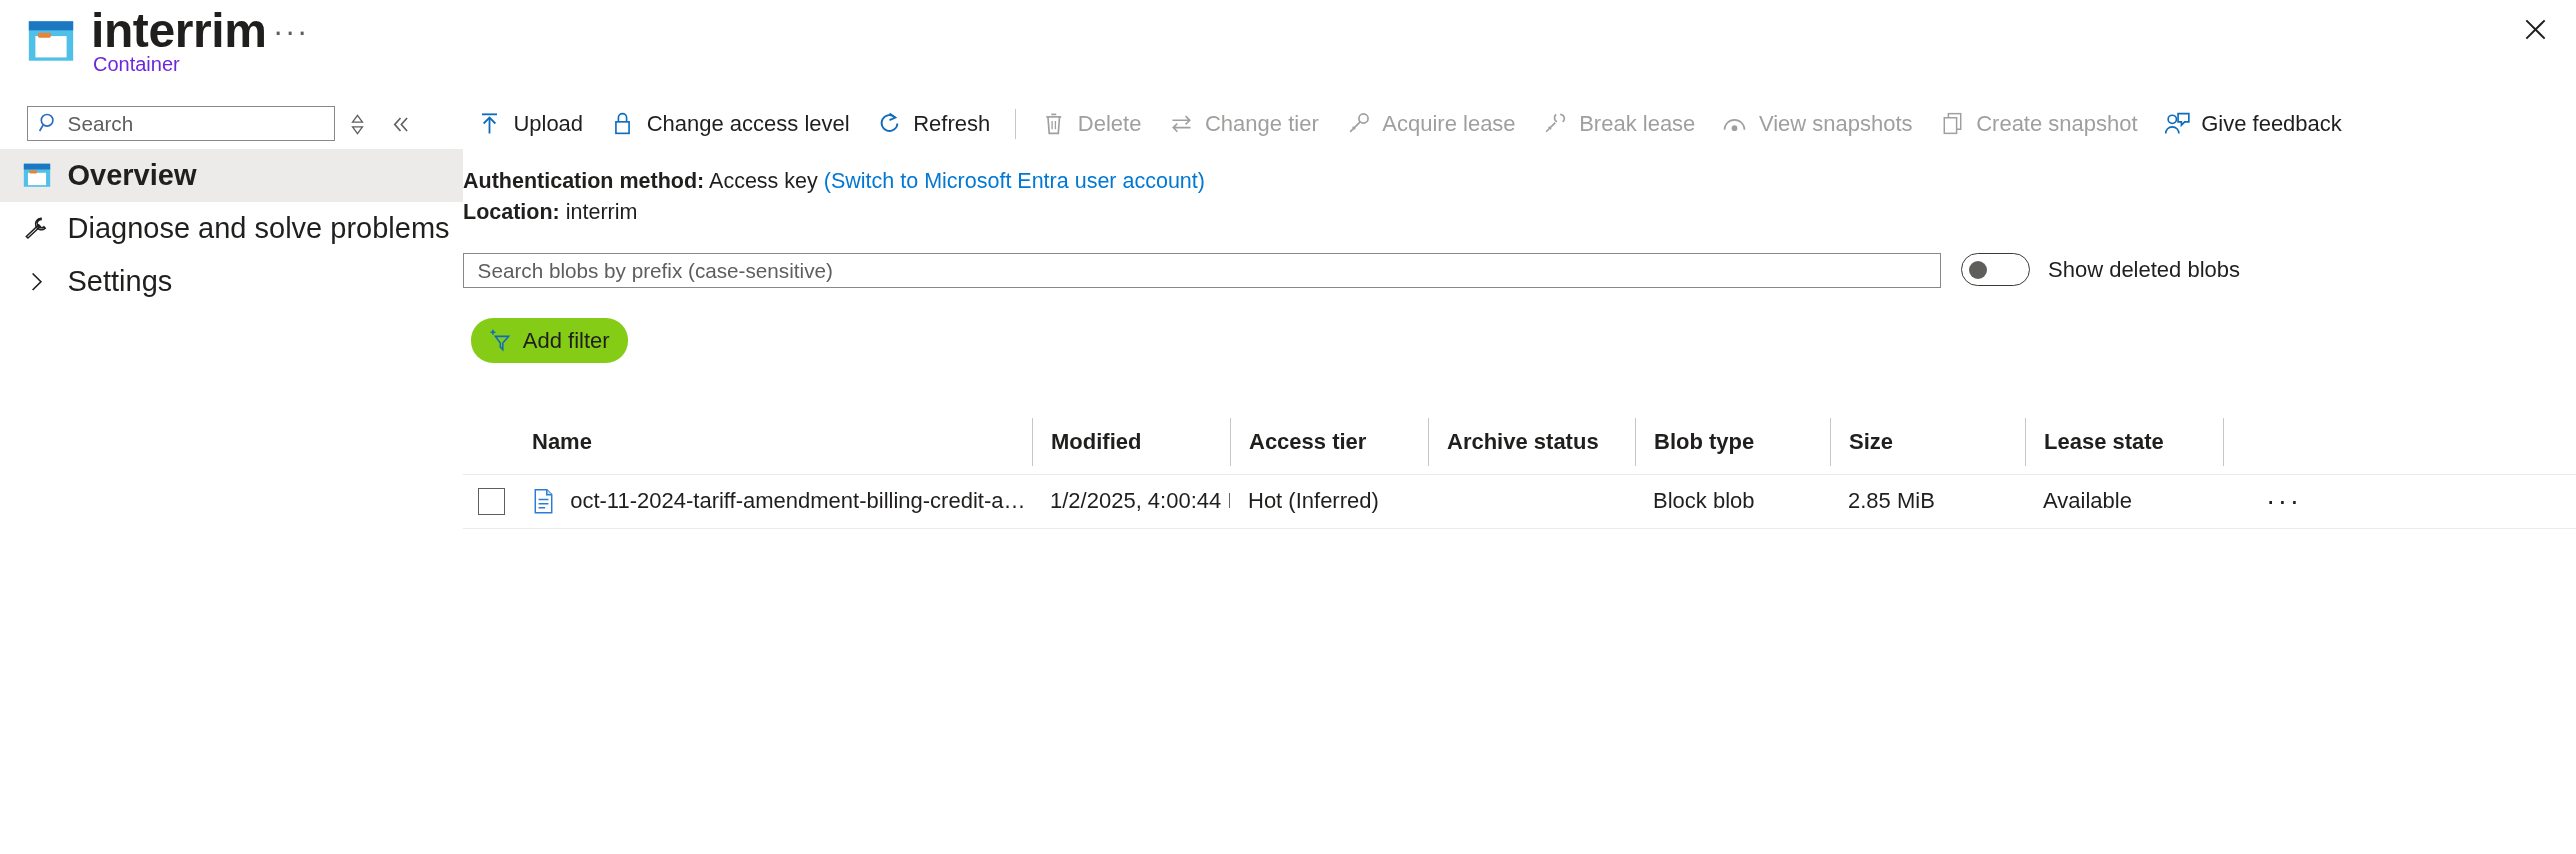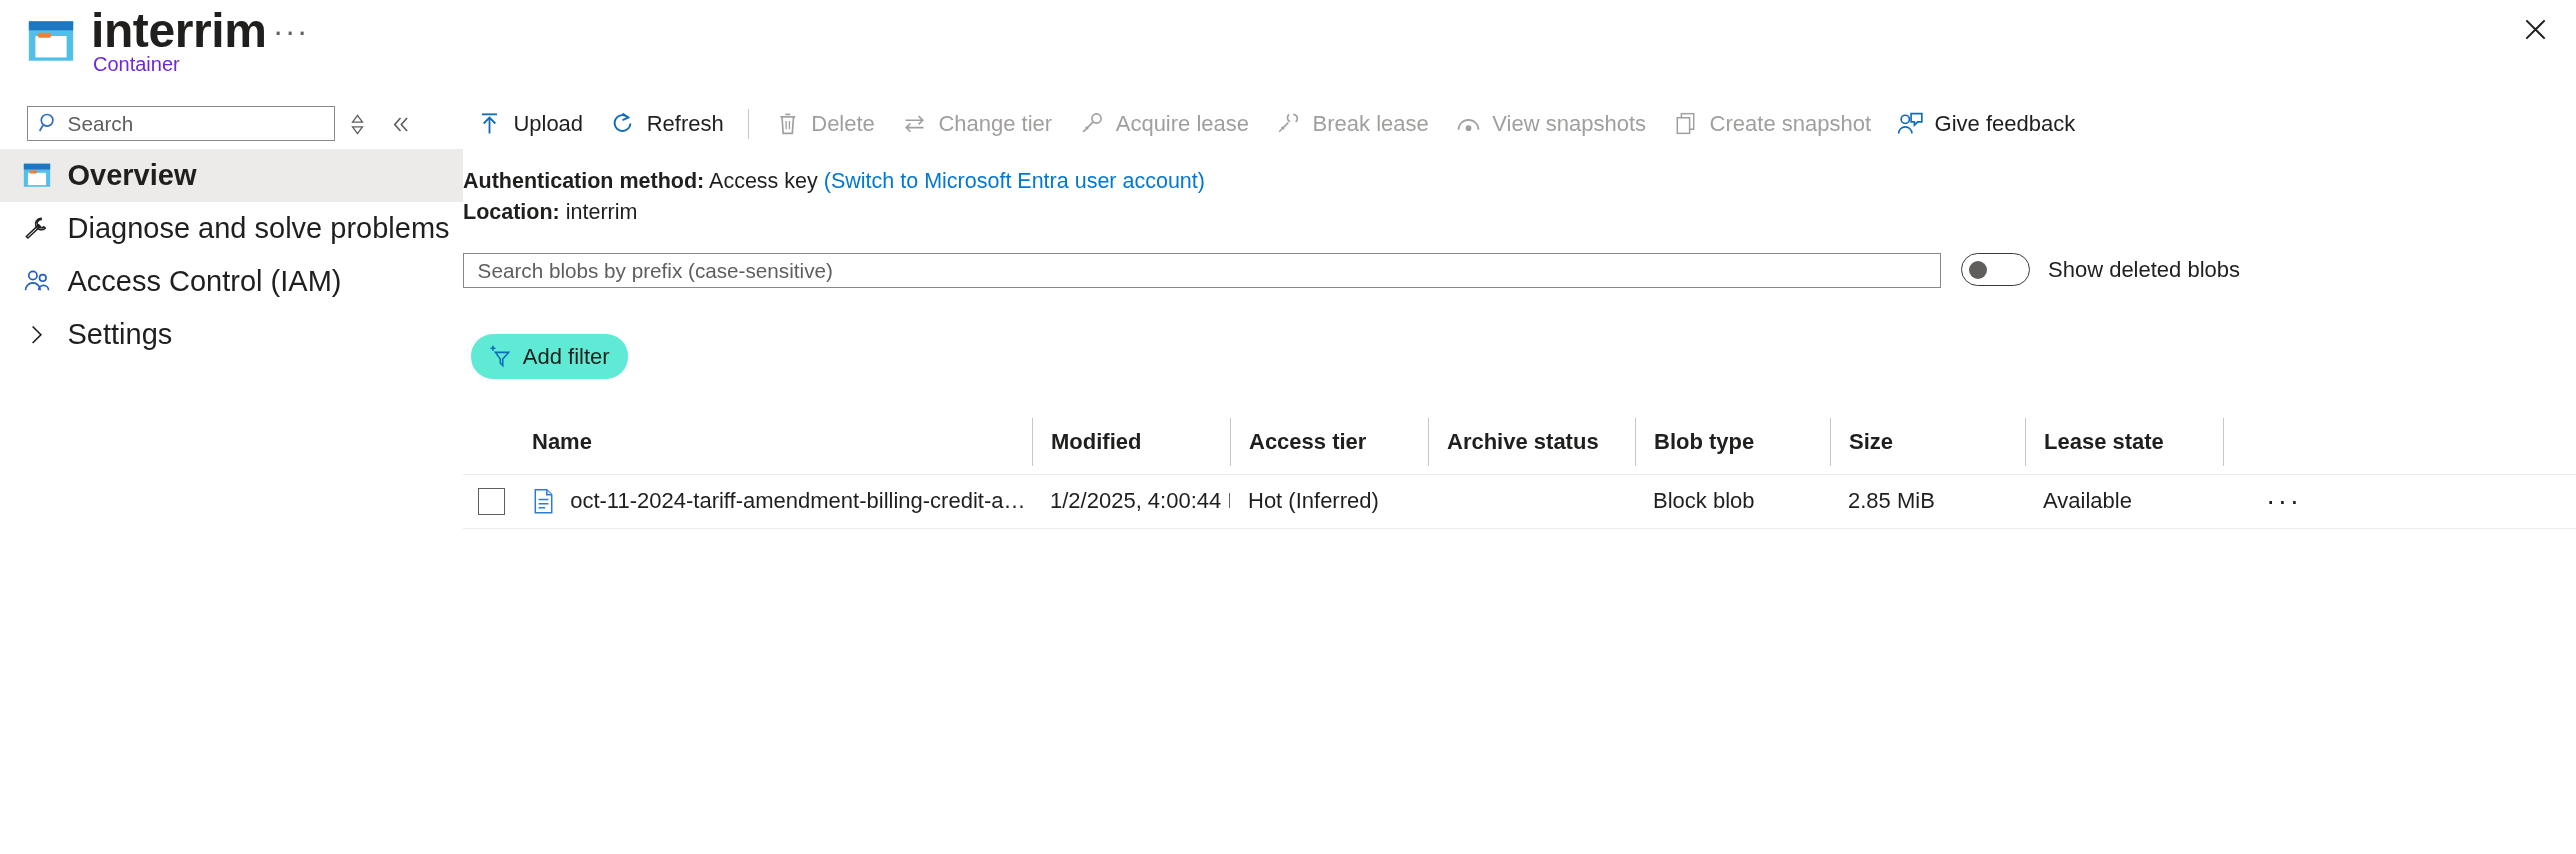--- a/index.html
+++ b/index.html
@@ -106,23 +106,23 @@
     border: 1.7px solid #3b3a39; background: #fff;
     position: relative; cursor: pointer; flex: 0 0 69px;
   }
   .toggle .knob {
     position: absolute; left: 6.6px; top: 6.6px;
     width: 18px; height: 18px; border-radius: 50%; background: #605e5c;
   }
   .toggle-label { font-size: 22px; color: #201f1e; white-space: nowrap; }
 
   .add-filter {
-    position: absolute; left: 8.3px; top: 236px;
+    position: absolute; left: 8.3px; top: 220px;
     height: 45px; padding: 0 18px 0 15px;
-    background: #5eead4; border-radius: 22px;
+    background: #84cc16; border-radius: 22px;
     display: flex; align-items: center; gap: 10px;
     font-size: 22px; color: #201f1e; cursor: pointer; white-space: nowrap;
   }
 
   .grid { position: absolute; left: 0px; top: 312px; width: 2113px; }
   .grid-head { display: flex; height: 64px; align-items: center; }
   .grid-head .cell {
     font-size: 22px; font-weight: 600; color: #201f1e;
     border-left: 0.8px solid #c8c6c4; height: 48px;
     display: flex; align-items: center; padding-left: 18px; white-space: nowrap;
@@ -225,31 +225,20 @@
       <div class="nav-item">
         <span class="nav-ico">
           <svg width="28" height="28" viewBox="0 0 34 34">
             <path d="M22 4 a7 7 0 1 0 5 12 l-1.6 -1.6 a5 5 0 1 1 -3.4 -8.8 Z" stroke="#201f1e" stroke-width="1.8" fill="none"></path>
             <path d="M21 14 L6 28 L4 26 L19 12 Z" stroke="#201f1e" stroke-width="1.8" fill="none"></path>
           </svg>
         </span>
         <span>Diagnose and solve problems</span>
       </div>
 
-      <div class="nav-item">
-        <span class="nav-ico">
-          <svg width="28" height="26.5" viewBox="0 0 34 32">
-            <circle cx="12" cy="9" r="5" stroke="#1f5fbf" stroke-width="2" fill="none"></circle>
-            <path d="M3 27 a9 9 0 0 1 18 0" stroke="#1f5fbf" stroke-width="2" fill="none"></path>
-            <circle cx="24" cy="12" r="4" stroke="#1f5fbf" stroke-width="2" fill="none"></circle>
-            <path d="M19 27 a6 6 0 0 1 12 0" stroke="#1f5fbf" stroke-width="2" fill="none"></path>
-          </svg>
-        </span>
-        <span>Access Control (IAM)</span>
-      </div>
 
       <div class="nav-item">
         <span class="nav-ico">
           <svg width="21.5" height="21.5" viewBox="0 0 26 26">
             <path d="M8 3 L18 13 L8 23" stroke="#201f1e" stroke-width="2" fill="none"></path>
           </svg>
         </span>
         <span>Settings</span>
       </div>
     </div>
@@ -263,20 +252,29 @@
         <span class="tb-ico">
           <svg width="25" height="25" viewBox="0 0 30 30">
             <path d="M6 4 L24 4" stroke="#0f6cbd" stroke-width="2.2" fill="none"></path>
             <path d="M15 27 L15 9" stroke="#0f6cbd" stroke-width="2.2" fill="none"></path>
             <path d="M8 15 L15 8 L22 15" stroke="#0f6cbd" stroke-width="2.2" fill="none"></path>
           </svg>
         </span>
         <span>Upload</span>
       </div>
 
+      <div class="tb-btn">
+        <span class="tb-ico">
+          <svg width="23" height="25" viewBox="0 0 28 30">
+            <rect x="6" y="13" width="16" height="14" stroke="#0f6cbd" stroke-width="2" fill="none"></rect>
+            <path d="M9 13 L9 8 a5 5 0 0 1 10 0 L19 13" stroke="#0f6cbd" stroke-width="2" fill="none"></path>
+          </svg>
+        </span>
+        <span>Change access level</span>
+      </div>
 
       <div class="tb-btn">
         <span class="tb-ico">
           <svg width="25" height="25" viewBox="0 0 30 30">
             <path d="M22 8 a9.5 9.5 0 1 0 2.5 7" stroke="#0f6cbd" stroke-width="2.2" fill="none"></path>
             <path d="M15 3 L22 8 L15 11" stroke="#0f6cbd" stroke-width="2.2" fill="none"></path>
           </svg>
         </span>
         <span>Refresh</span>
       </div>

